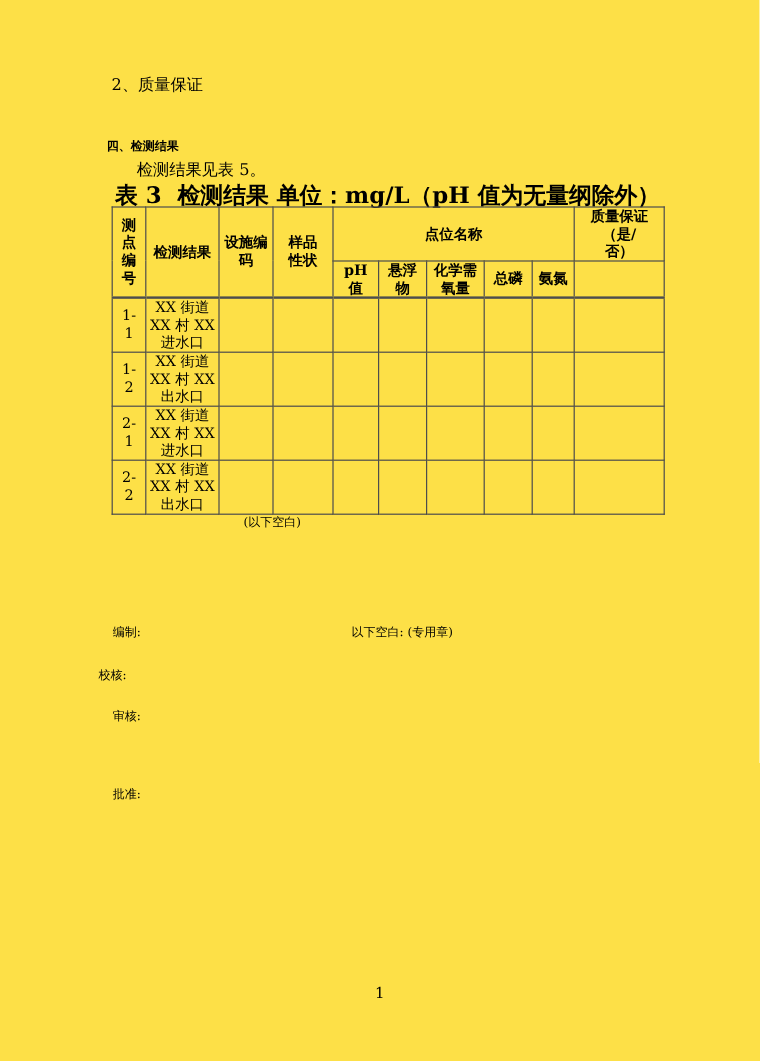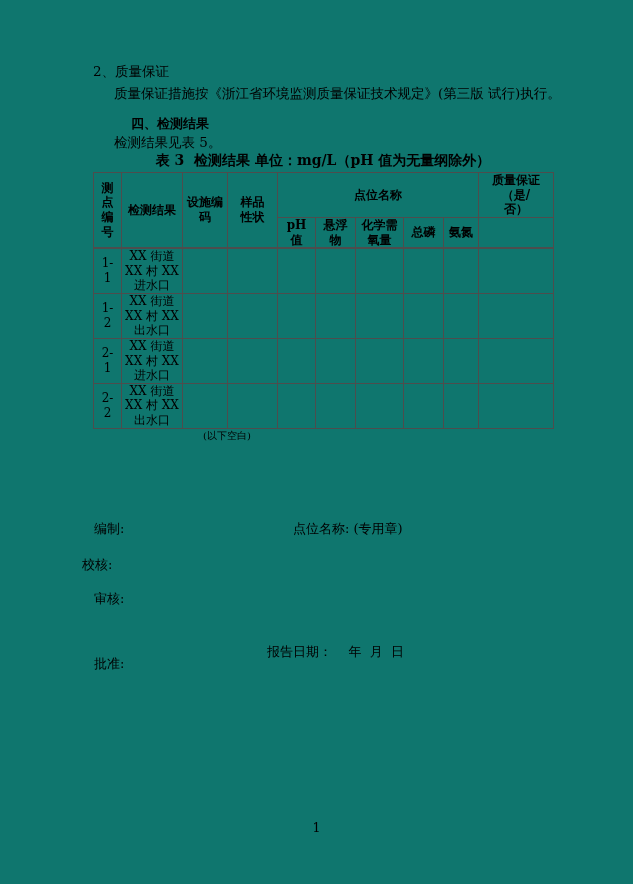--- a/index.html
+++ b/index.html
@@ -1,32 +1,32 @@
 <!DOCTYPE html>
 <html lang="zh"><head>
 <meta charset="utf-8">
 <style>
   html,body { margin:0; padding:0; background:#ffffff; }
   .page {
     position:relative;
     width:633px; height:884px;
-    background:#0f766e;
+    background:#fde047;
     color:#000000;
     font-family:"DejaVu Serif","Liberation Serif",serif;
     overflow:hidden;
   }
   .abs { position:absolute; line-height:1.3; }
   .body-text { font-size:13.5px; }
   .bold { font-weight:bold; }
 
   #qa-heading      { left:93px;  top:63px; }
   #qa-body         { left:114px; top:85px; }
-  #results-heading { left:89px;  top:116px; font-size:13px;margin-left:42px; }
+  #results-heading { left:89px;  top:116px; font-size:10px; }
   #results-intro   { left:114px; top:134px; }
-  #table-caption   { left:93px;  top:151px; width:460px; text-align:center; white-space:pre; font-size:14px; }
+  #table-caption   { left:93px;  top:151px; width:460px; text-align:center; white-space:pre; font-size:19px; }
 
   table.results {
     position:absolute; left:93px; top:172px;
     width:460px;
     border-collapse:collapse; table-layout:fixed;
   }
   table.results td {
     border:1px solid #4d4d4d;
     text-align:center; vertical-align:middle;
     font-size:12px; line-height:1.22;
@@ -35,37 +35,36 @@
     overflow:hidden;
   }
   table.results td.th { font-weight:bold; }
   tr.h1 { height:44px; }
   tr.h2 { height:30px; }
   tr.dr { height:44px; }
   tr.dr-first td { border-top:2px solid #4d4d4d; }
 
   #blank-note { left:203px; top:429px; font-size:10px; }
 
-  .signoff { font-size:13px;text-align:center; }
+  .signoff { font-size:10px;text-align:center; }
   #prepared-label    { left:94px;  top:521px; }
   #test-unit-label   { left:293px; top:521px; }
   #checked-label     { left:82px;  top:557px; }
   #reviewed-label    { left:94px;  top:591px; }
   #approved-label    { left:94px;  top:656px; }
   #report-date-label { left:267px; top:644px; white-space:pre; }
 
   #page-number { left:0; top:820px; width:100%; text-align:center; font-size:12.5px; }
 </style>
 </head>
 <body>
 
 <div class="page">
 
   <div class="abs body-text" id="qa-heading">2、质量保证</div>
-  <div class="abs body-text" id="qa-body">质量保证措施按《浙江省环境监测质量保证技术规定》(第三版 试行)执行。</div>
 
   <div class="abs bold" id="results-heading">四、检测结果</div>
   <div class="abs body-text" id="results-intro">检测结果见表 5。</div>
 
   <div class="abs bold" id="table-caption">表 3  检测结果 单位：mg/L（pH 值为无量纲除外）</div>
 
   <table class="results">
     <colgroup>
       <col style="width:28px">
         <col style="width:61px">
@@ -165,21 +164,20 @@
       <td></td>
       <td></td>
       <td></td>
     </tr>
   </tbody>
     </table>
 
   <div class="abs" id="blank-note">(以下空白)</div>
 
   <div class="abs signoff" id="prepared-label">编制:</div>
-  <div class="abs signoff" id="test-unit-label">点位名称: (专用章)</div>
+  <div class="abs signoff" id="test-unit-label">以下空白: (专用章)</div>
   <div class="abs signoff" id="checked-label">校核:</div>
   <div class="abs signoff" id="reviewed-label">审核:</div>
   <div class="abs signoff" id="approved-label">批准:</div>
-  <div class="abs signoff" id="report-date-label">报告日期：    年  月  日</div>
 
   <div class="abs" id="page-number">1</div>
 
 </div>
 
 </body></html>

